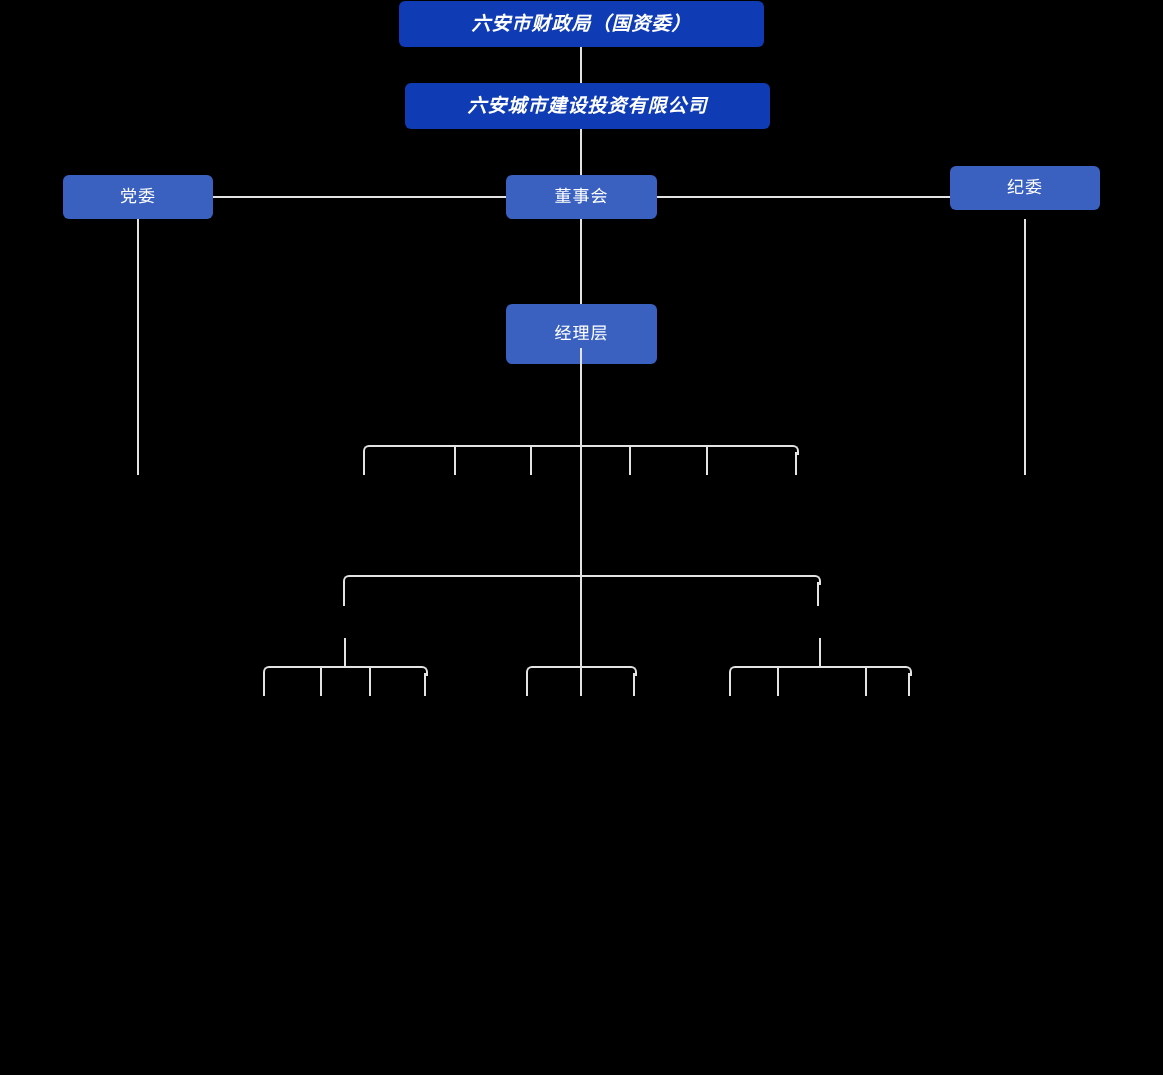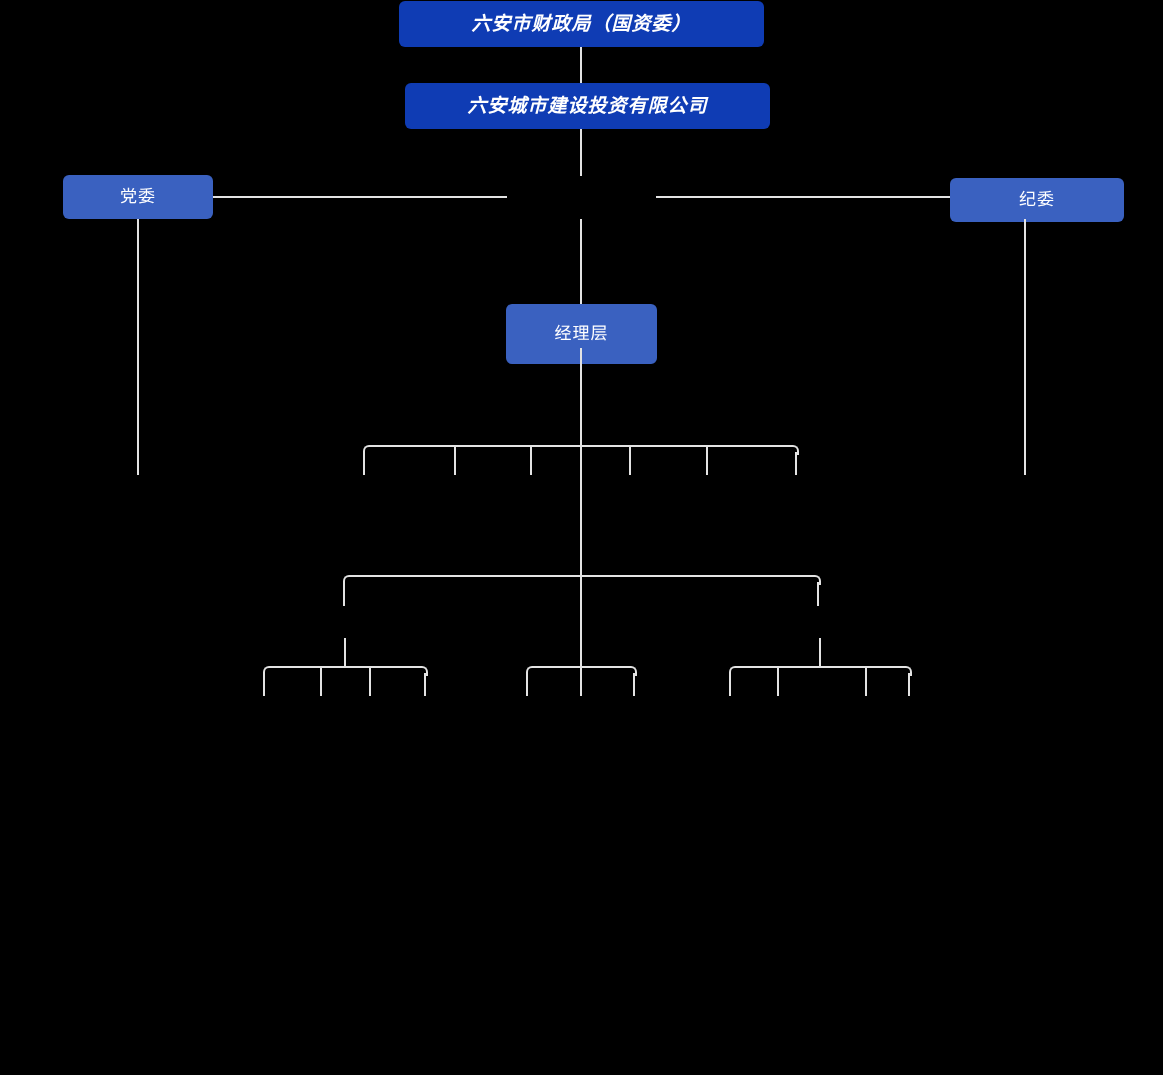--- a/index.html
+++ b/index.html
@@ -86,22 +86,25 @@
 
   <div class="conn v" style="left:580px; top:129px; height:47px;"></div>
 
   <div class="conn h" style="left:213px; top:196px; width:294px;"></div>
   <div class="conn h" style="left:656px; top:196px; width:295px;"></div>
 
   <div class="node level-mid" style="left:63px; top:175px; width:150px; height:44px;">
     <span>党委</span>
   </div>
 
+  <div class="node level-mid" style="left:506px; top:175px; width:151px; height:44px;">
+    <span>董事会</span>
+  </div>
 
-  <div class="node level-mid" style="left:950px; top:178px; width:174px; height:44px;">
+  <div class="node level-mid" style="left:950px; top:166px; width:150px; height:44px;">
     <span>纪委</span>
   </div>
 
   <div class="conn v" style="left:137px; top:219px; height:256px;"></div>
   <div class="conn v" style="left:1024px; top:219px; height:256px;"></div>
 
   <div class="conn v" style="left:580px; top:219px; height:86px;"></div>
 
   <div class="node level-mid" style="left:506px; top:304px; width:151px; height:60px;">
     <span>经理层</span>

